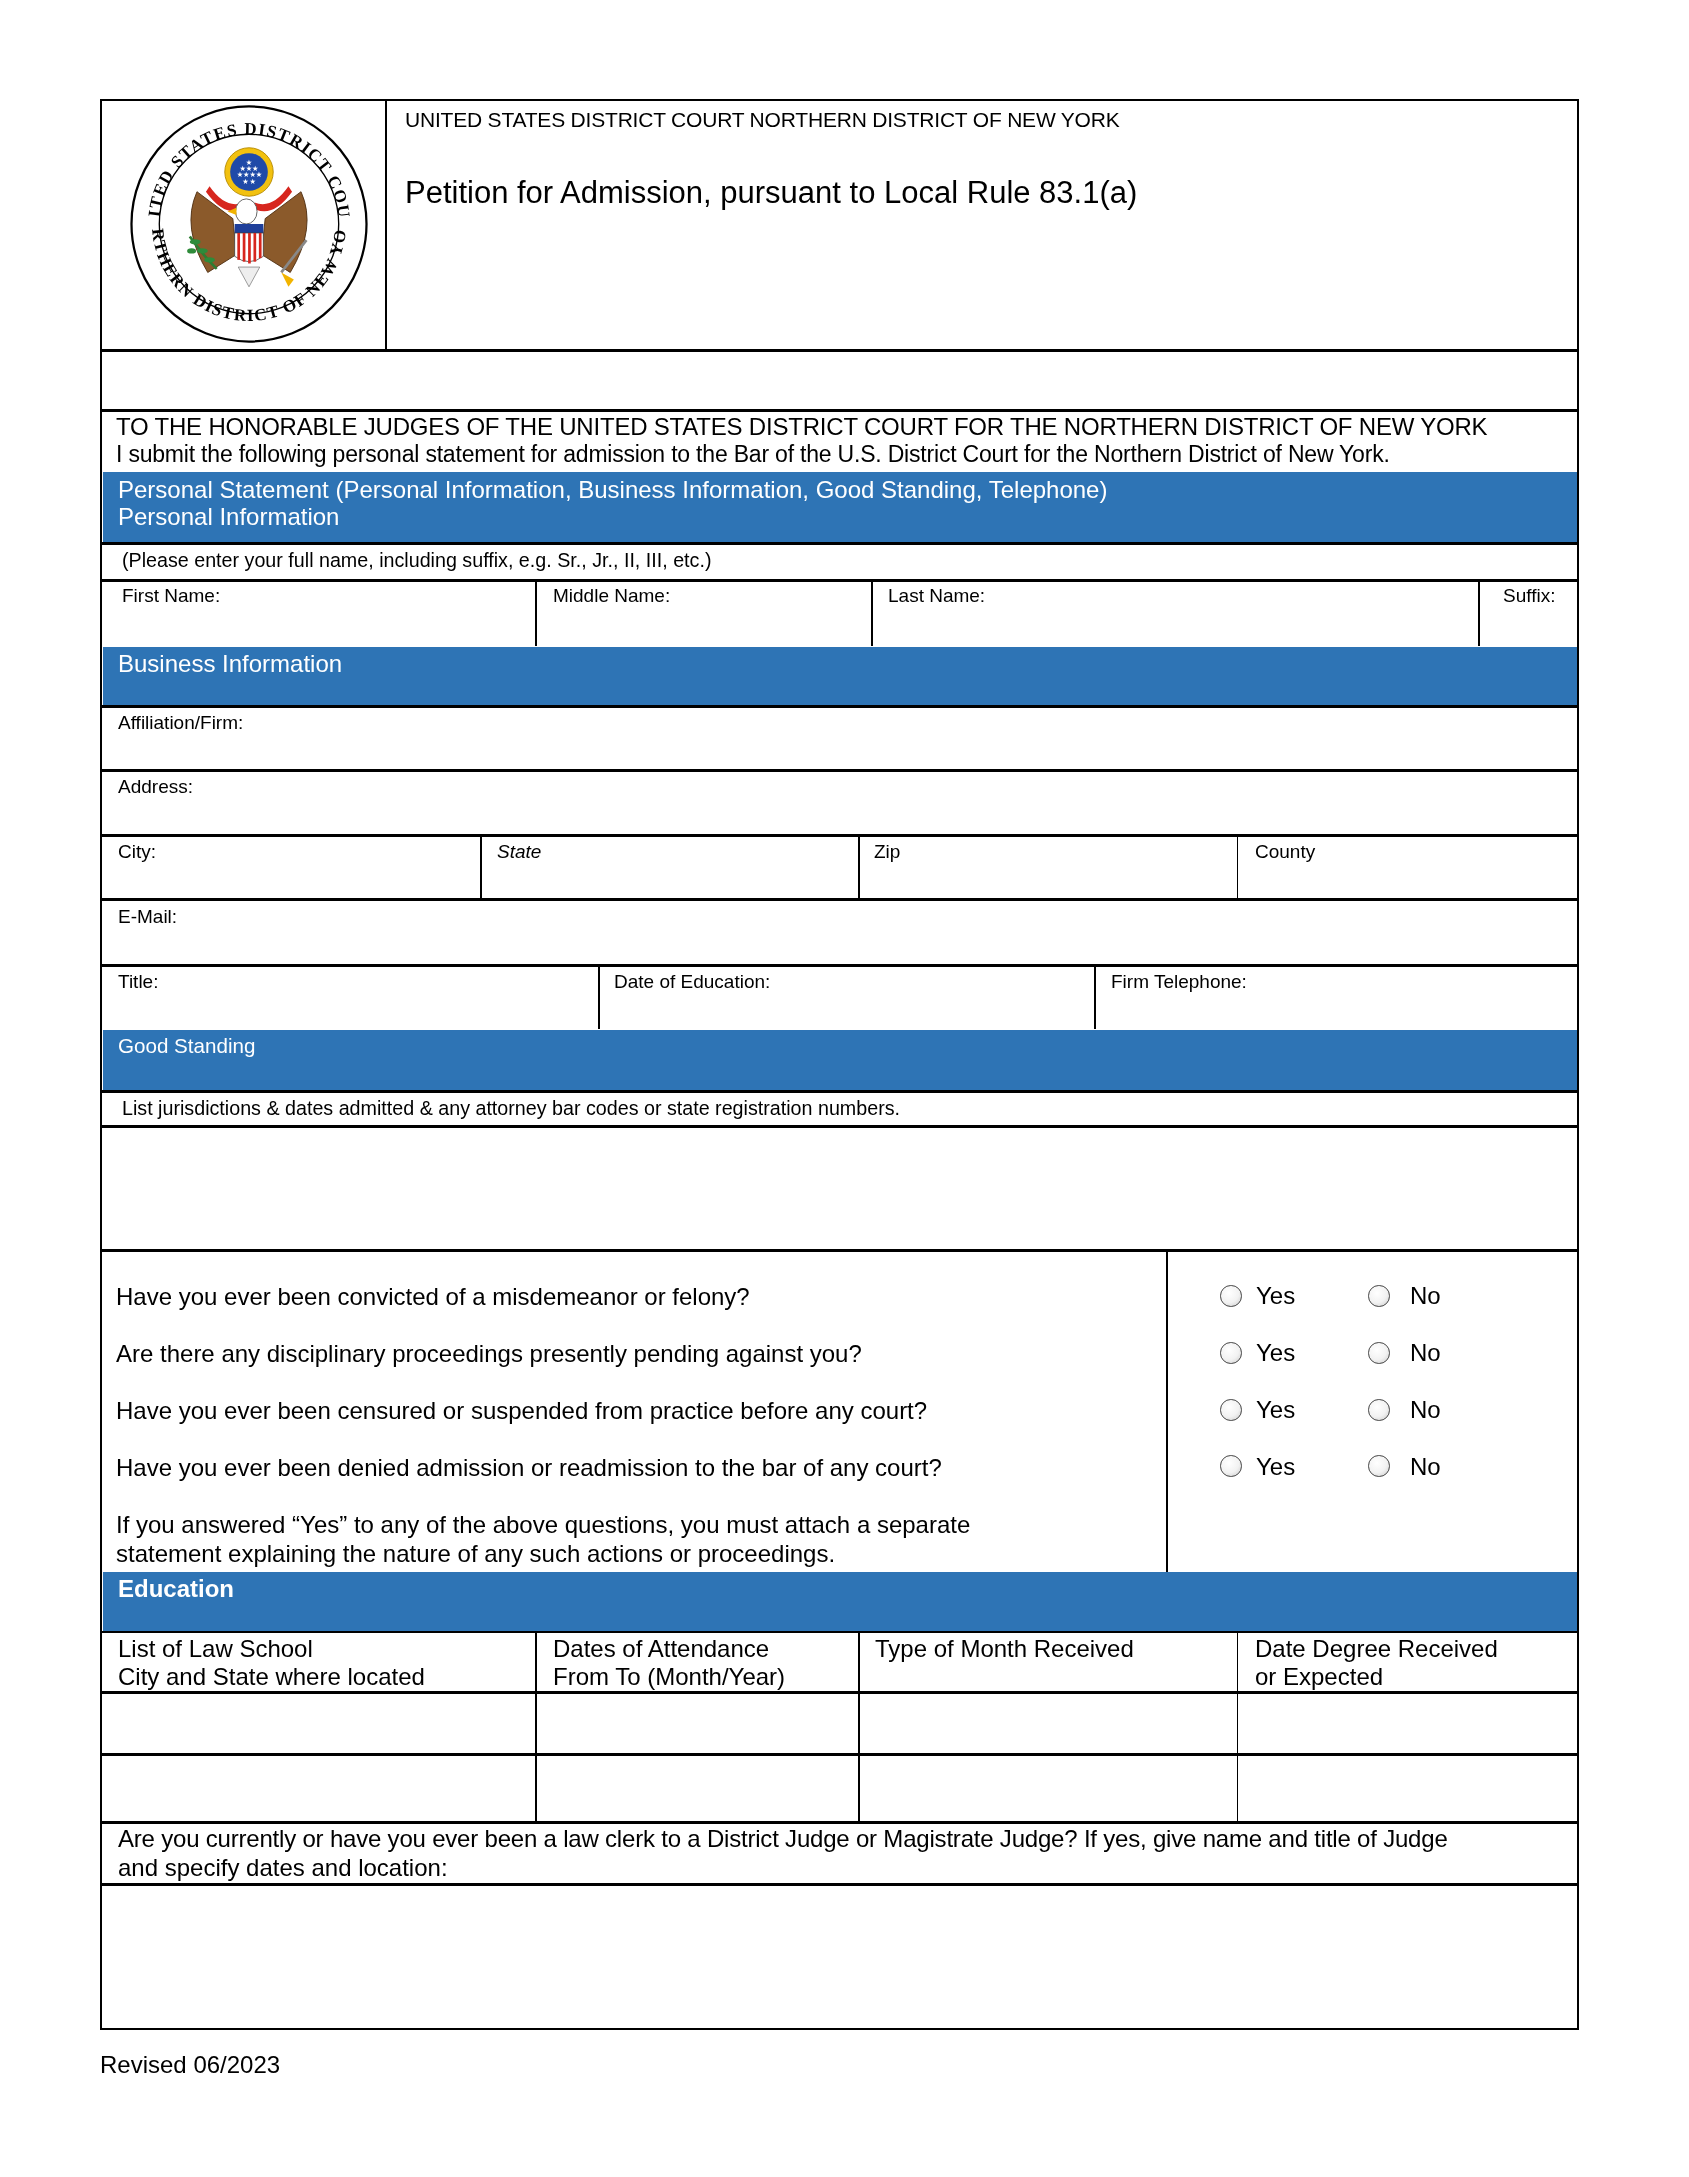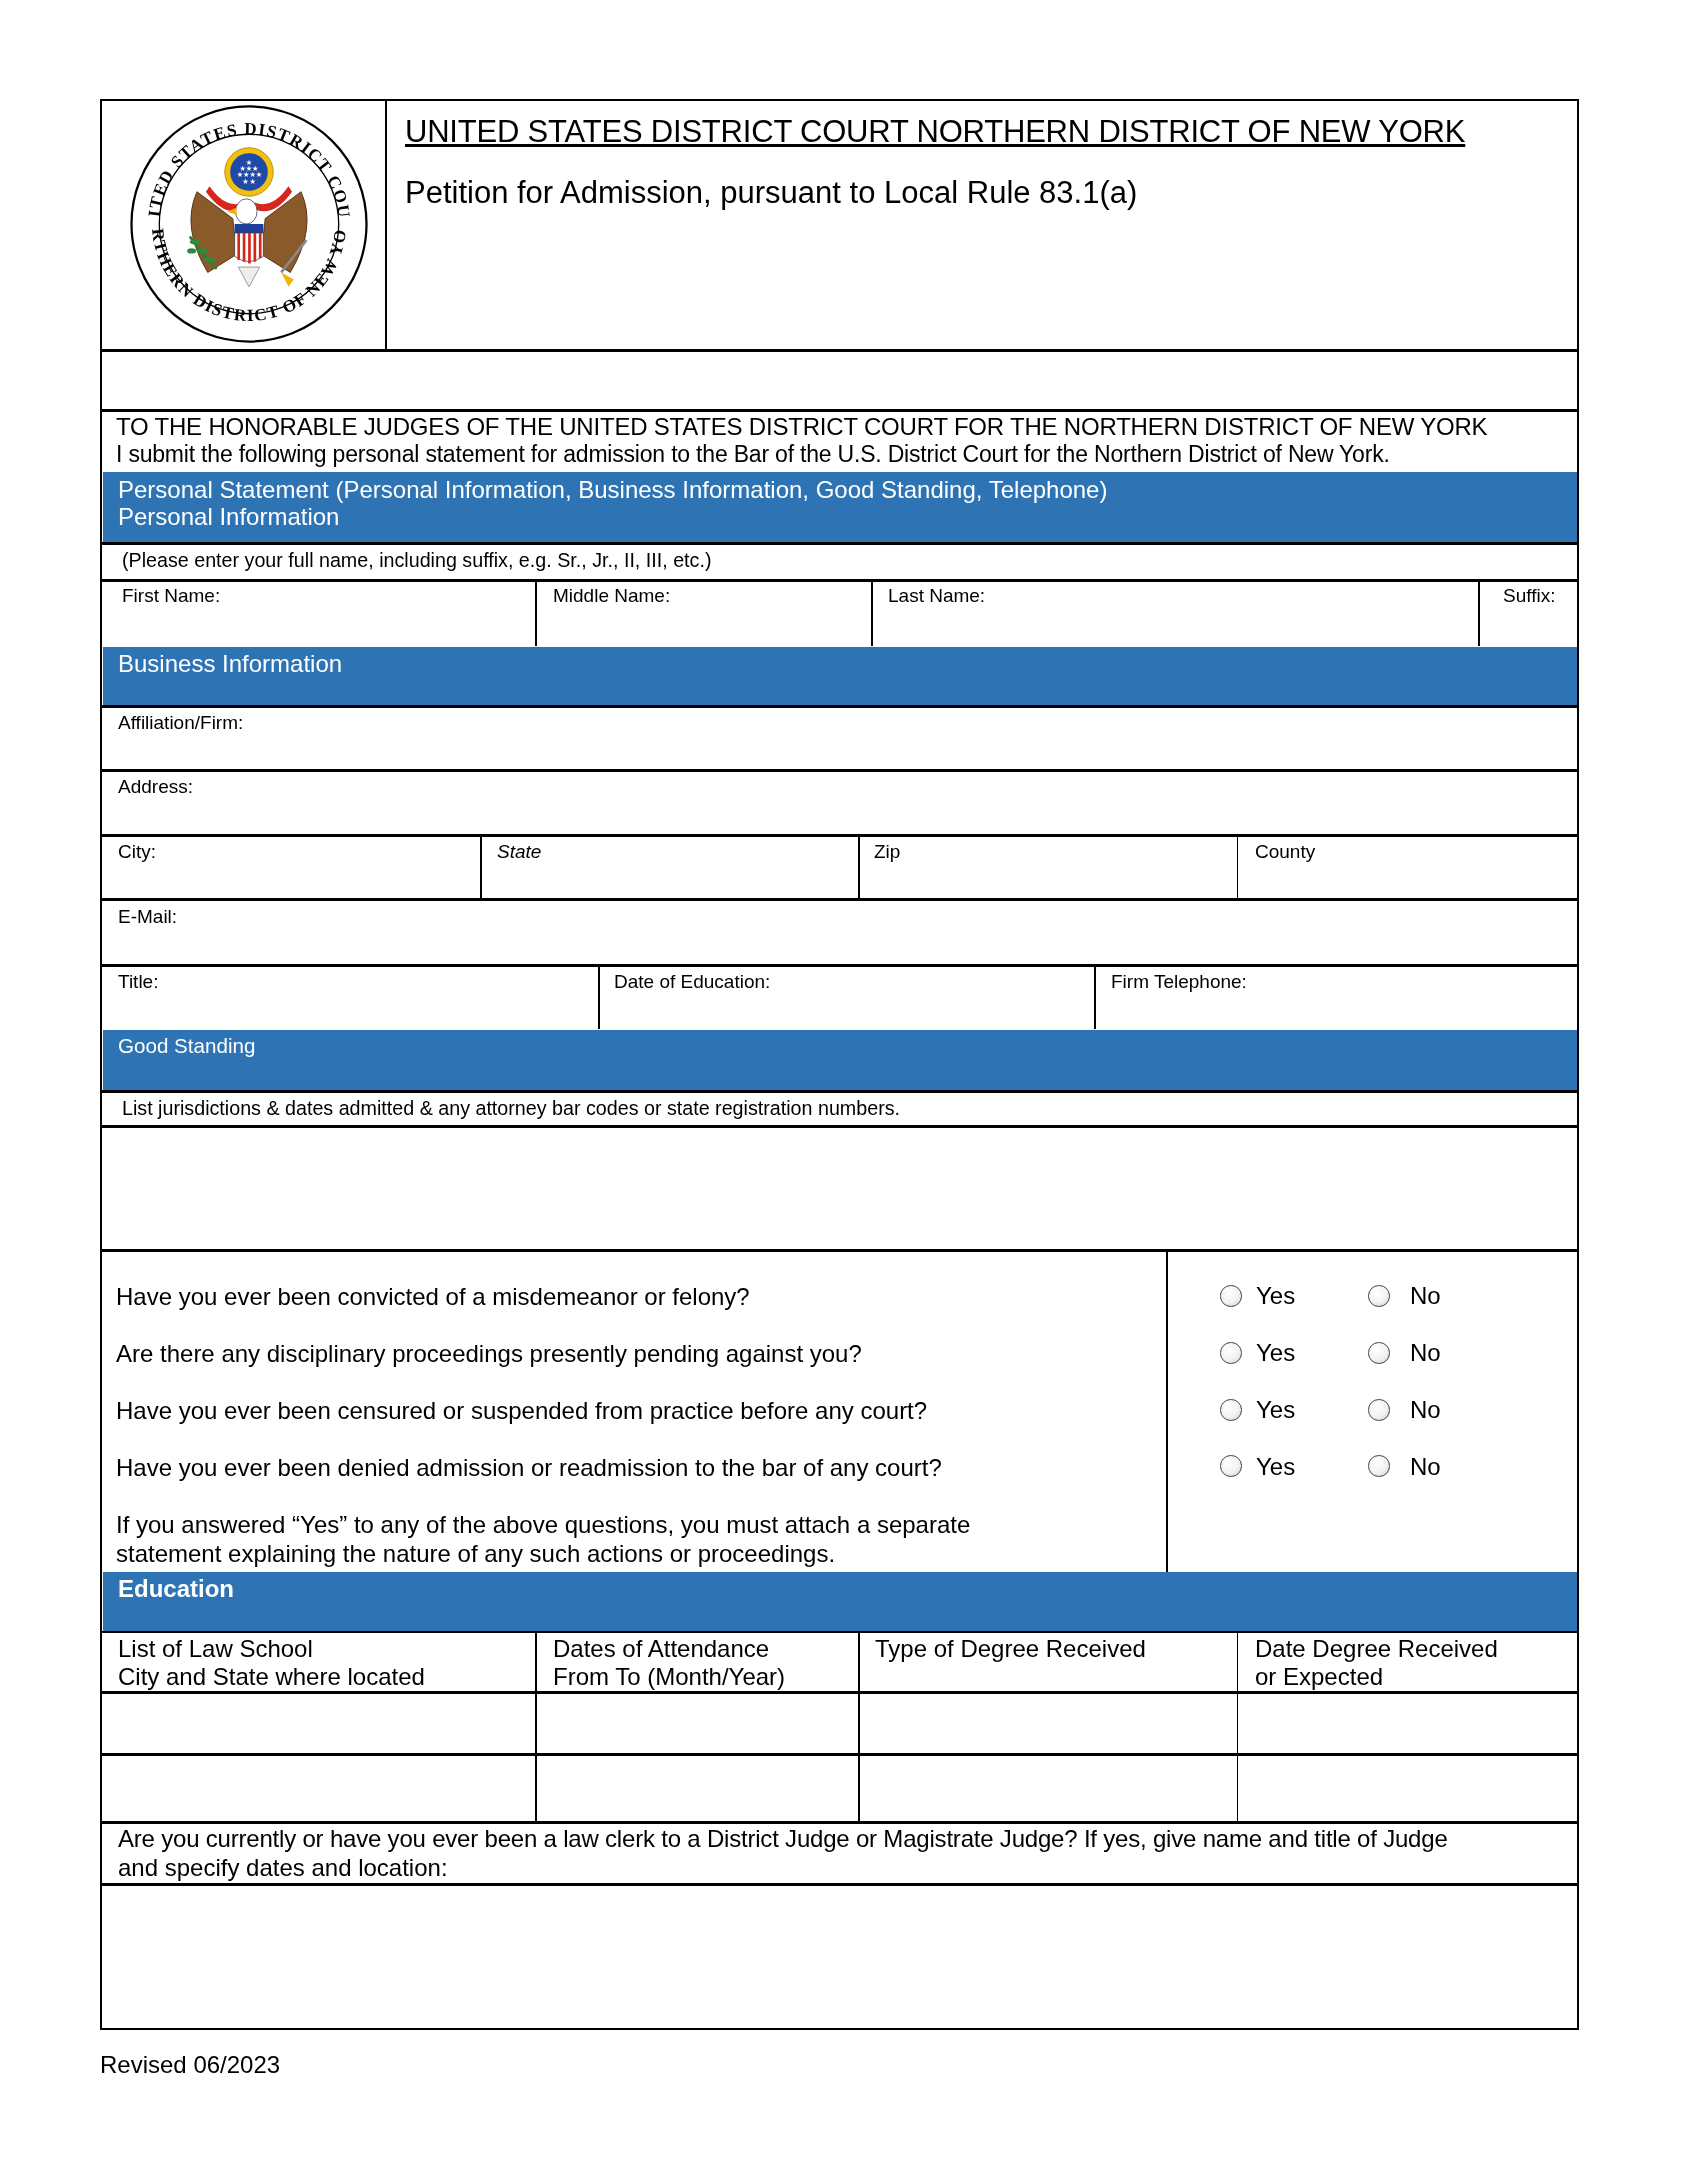--- a/index.html
+++ b/index.html
@@ -83,21 +83,21 @@
         <ellipse cx="84" cy="166" rx="6" ry="3"></ellipse>
         <ellipse cx="92" cy="176" rx="6" ry="3"></ellipse>
         <ellipse cx="72" cy="166" rx="5" ry="3"></ellipse>
       </g>
 
     <path d="M200 154 L172 190" stroke="#888" stroke-width="3"></path>
     <path d="M172 190 L180 206 L186 198 Z" fill="#f2b400"></path>
   </svg>
 </div>
 
-<div class="abs" style="left:405px; top:114px; font-size:31px; line-height:36px; white-space:nowrap; letter-spacing:-0.2px;text-decoration:underline;">UNITED STATES DISTRICT COURT NORTHERN DISTRICT OF NEW YORK</div>
+<div class="abs" style="left:405px; top:102px; font-size:21px; line-height:36px; white-space:nowrap; letter-spacing:-0.2px;">UNITED STATES DISTRICT COURT NORTHERN DISTRICT OF NEW YORK</div>
 <div class="abs" style="left:405px; top:175px; font-size:31px; line-height:36px; white-space:nowrap;">Petition for Admission, pursuant to Local Rule 83.1(a)</div>
 
 <div class="hline" style="top:349px;"></div>
 
 <input class="field" style="left: 106px; top: 354px; width: 1465px; height: 54px;">
 
 <div class="hline" style="top:409px;"></div>
 
 <div class="txt" style="left:116px; top:412px; font-size:24px; letter-spacing:-0.2px;">TO THE HONORABLE JUDGES OF THE UNITED STATES DISTRICT COURT FOR THE NORTHERN DISTRICT OF NEW YORK</div>
 <div class="txt" style="left:116px; top:440px; font-size:23px; letter-spacing:-0.2px;">I submit the following personal statement for admission to the Bar of the U.S. District Court for the Northern District of New York.</div>
@@ -206,21 +206,21 @@
 <div class="hline" style="top:1631px; height:1.8px;"></div>
 
 <div class="vline" style="left:535px; top:1633px; height:190px;"></div>
 <div class="vline" style="left:858px; top:1633px; height:190px;"></div>
 <div class="vline" style="left:1237px; top:1633px; height:190px; width:0.9px;"></div>
 
 <div class="txt" style="left:118px; top:1634px;">List of Law School</div>
 <div class="txt" style="left:118px; top:1662px;">City and State where located</div>
 <div class="txt" style="left:553px; top:1634px;">Dates of Attendance</div>
 <div class="txt" style="left:553px; top:1662px;">From To (Month/Year)</div>
-<div class="txt" style="left:875px; top:1634px;">Type of Degree Received</div>
+<div class="txt" style="left:875px; top:1634px;">Type of Month Received</div>
 <div class="txt" style="left:1255px; top:1634px;">Date Degree Received</div>
 <div class="txt" style="left:1255px; top:1662px;">or Expected</div>
 <div class="hline" style="top:1691px;"></div>
 
 <input class="field" style="left: 106px; top: 1696px; width: 425px; height: 54px;" value="">
 <input class="field" style="left: 539px; top: 1696px; width: 315px; height: 54px;" value="">
 <input class="field" style="left: 862px; top: 1696px; width: 371px; height: 54px;" value="">
 <input class="field" style="left: 1240px; top: 1696px; width: 331px; height: 54px;" value="">
 <div class="hline" style="top:1753px;"></div>
 

